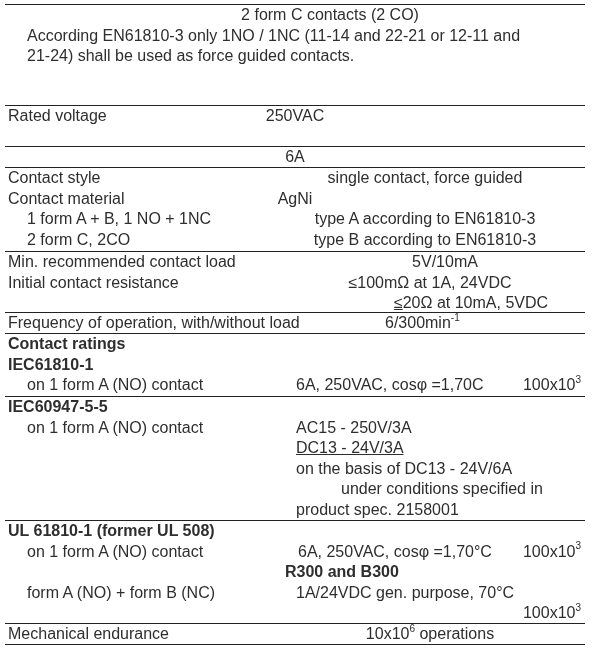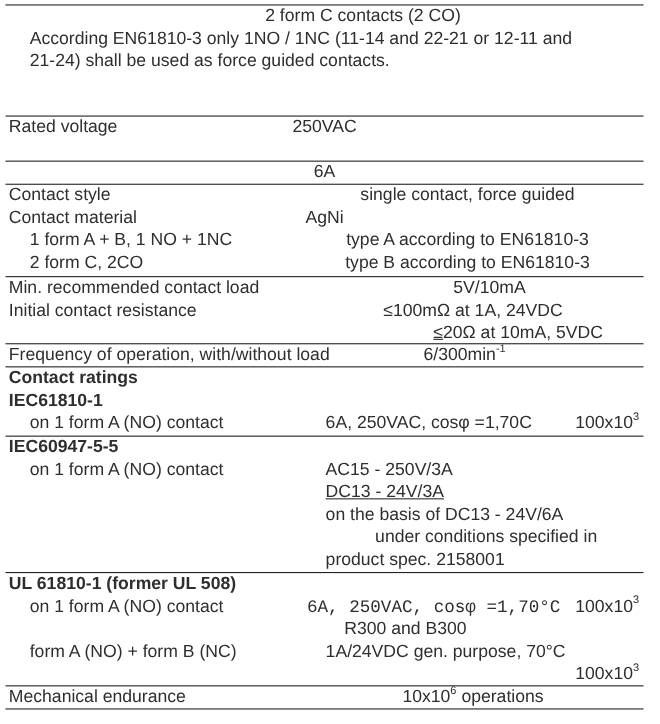--- a/index.html
+++ b/index.html
@@ -122,25 +122,25 @@
       <span class="val" style="left:291px;">product spec. 2158001</span>
     </div>
   </div>
 
   <div class="sec" style="height:102px;">
     <div class="row">
       <span class="lbl b">UL 61810-1 (former UL 508)</span>
     </div>
     <div class="row">
       <span class="lbl ind">on 1 form A (NO) contact</span>
-      <span class="val" style="left:274px;font-family:Liberation Mono, monospace;">6A, 250VAC, cosφ =1,70°C</span>
+      <span class="val" style="left:293px;">6A, 250VAC, cosφ =1,70°C</span>
       <span class="val r"><span>100x10</span><sup>3</sup></span>
     </div>
     <div class="row">
-      <span class="val" style="left:308px;">R300 and B300</span>
+      <span class="val" style="left:280px;font-weight:bold;">R300 and B300</span>
     </div>
     <div class="row">
       <span class="lbl ind">form A (NO) + form B (NC)</span>
       <span class="val" style="left:291px;">1A/24VDC gen. purpose, 70°C</span>
     </div>
     <div class="row">
       <span class="val r"><span>100x10</span><sup>3</sup></span>
     </div>
   </div>
 

